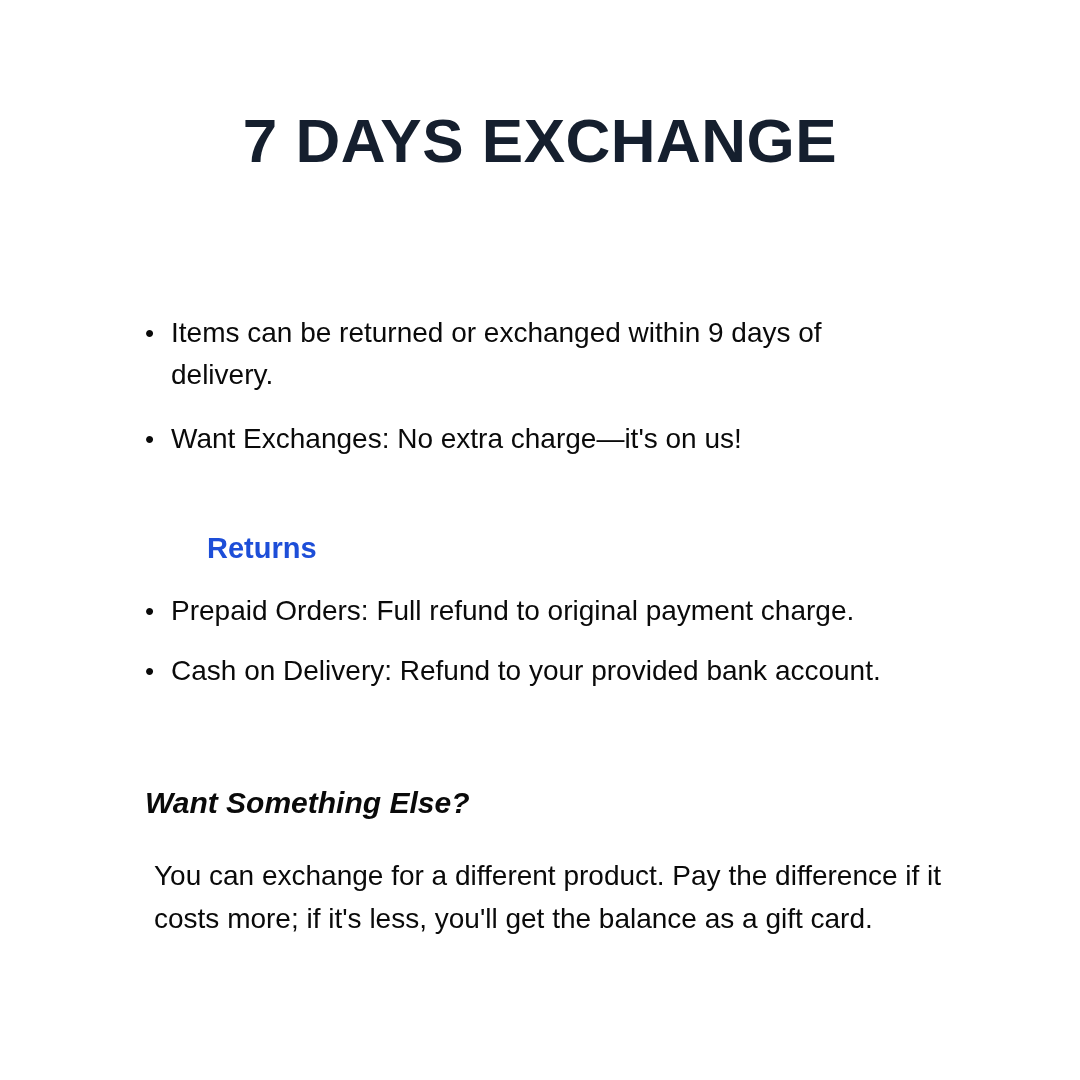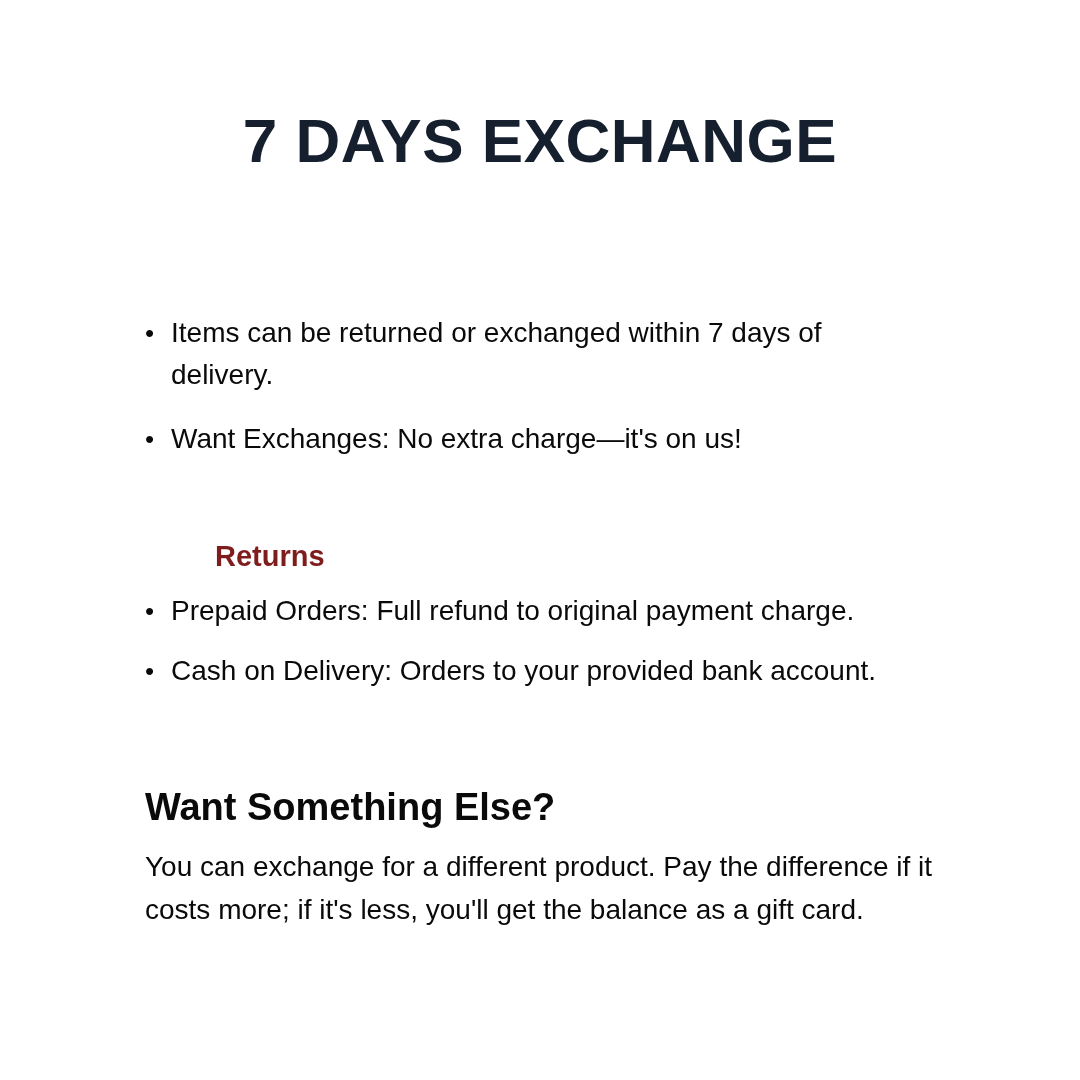--- a/index.html
+++ b/index.html
@@ -69,72 +69,73 @@
   }
   .bullet-text {
     flex: 1 1 auto;
   }
   .returns-heading {
     position: absolute;
     top: 528px;
     left: 203px;
     font-size: 29px;
     font-weight: bold;
-    margin: 12px;
-    color: #7f1d1d;
+    margin: 4px;
+    color: #1d4ed8;
   }
   .else-heading {
     position: absolute;
     top: 786px;
     left: 145px;
-    font-size: 38px;
+    font-size: 30px;
     font-weight: bold;
     margin: 0;
     color: #0a0a0a;
+    font-style: italic;
   }
   .else-body {
     position: absolute;
     top: 845px;
     left: 145px;
     width: 800px;
     font-size: 28px;
     line-height: 43px;
-    margin: 0;
+    margin: 9px;
   }
 </style>
 </head>
 <body>
 
 <div class="poster">
 
   <h1 class="title">
     <span class="title-line">7 DAYS EXCHANGE</span>
   </h1>
 
   <ul class="bullet-list intro">
     <li class="bullet-item">
       <span class="bullet-marker">•</span>
-      <span class="bullet-text">Items can be returned or exchanged within 7 days of delivery.</span>
+      <span class="bullet-text">Items can be returned or exchanged within 9 days of delivery.</span>
     </li>
     <li class="bullet-item">
       <span class="bullet-marker">•</span>
       <span class="bullet-text">Want Exchanges: No extra charge—it's on us!</span>
     </li>
   </ul>
 
   <h2 class="returns-heading">Returns</h2>
 
   <ul class="bullet-list returns">
     <li class="bullet-item">
       <span class="bullet-marker">•</span>
       <span class="bullet-text">Prepaid Orders: Full refund to original payment charge.</span>
     </li>
     <li class="bullet-item">
       <span class="bullet-marker">•</span>
-      <span class="bullet-text">Cash on Delivery: Orders to your provided bank account.</span>
+      <span class="bullet-text">Cash on Delivery: Refund to your provided bank account.</span>
     </li>
   </ul>
 
   <h2 class="else-heading">Want Something Else?</h2>
 
   <p class="else-body">You can exchange for a different product. Pay the difference if it costs more; if it's less, you'll get the balance as a gift card.</p>
 
 </div>
 
 </body></html>

